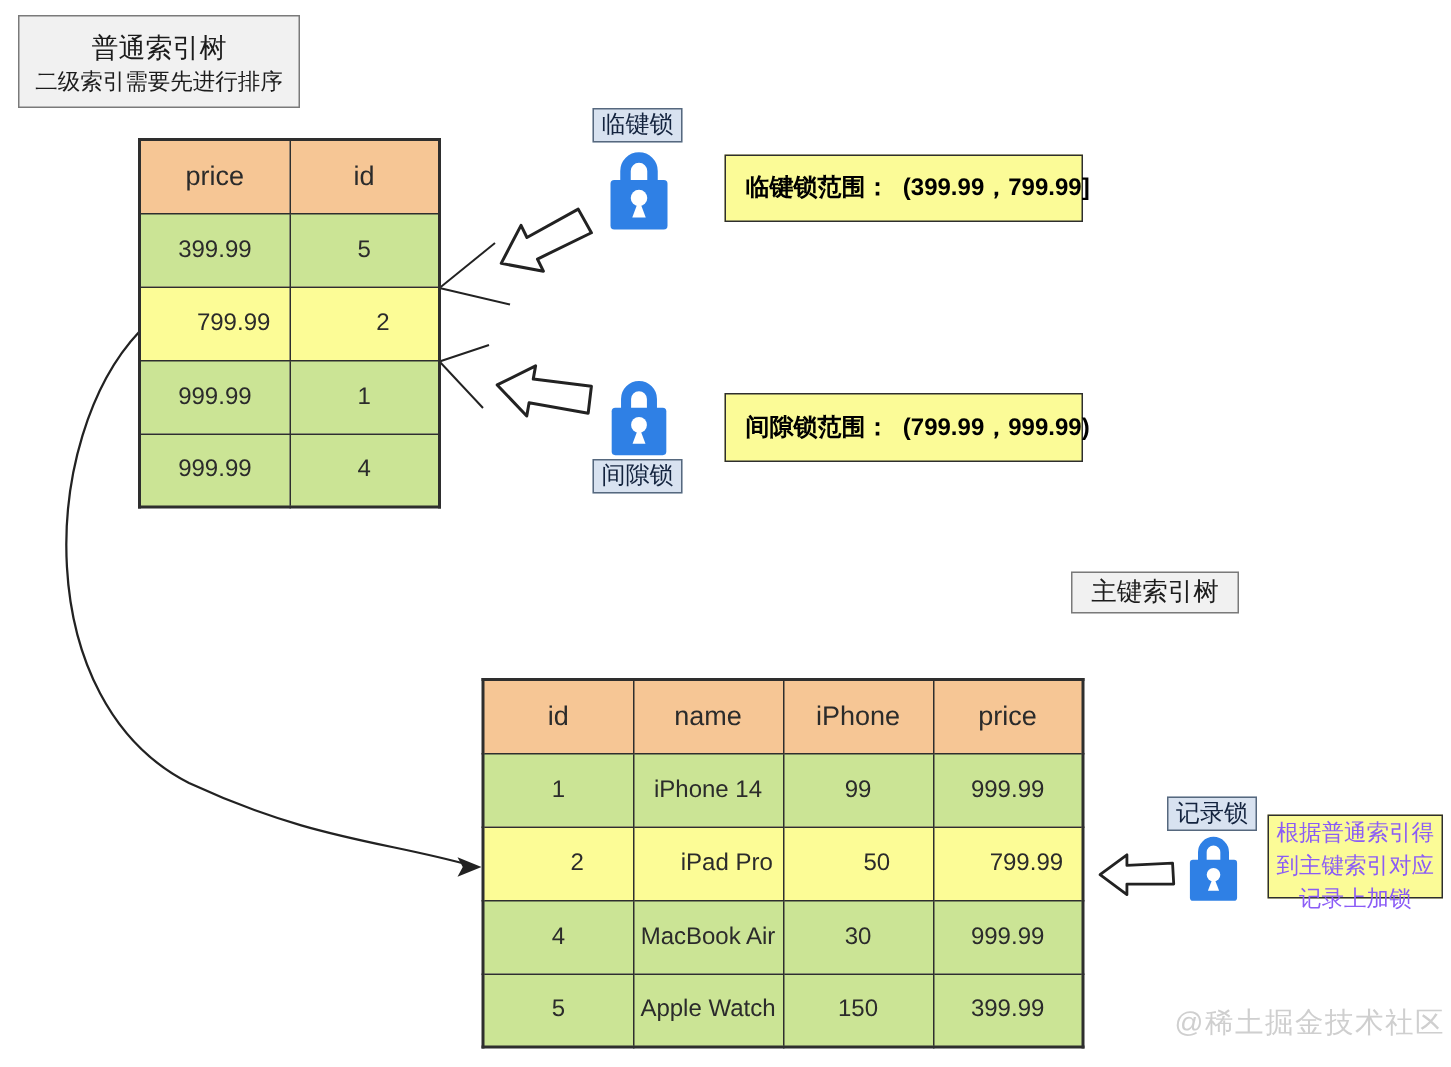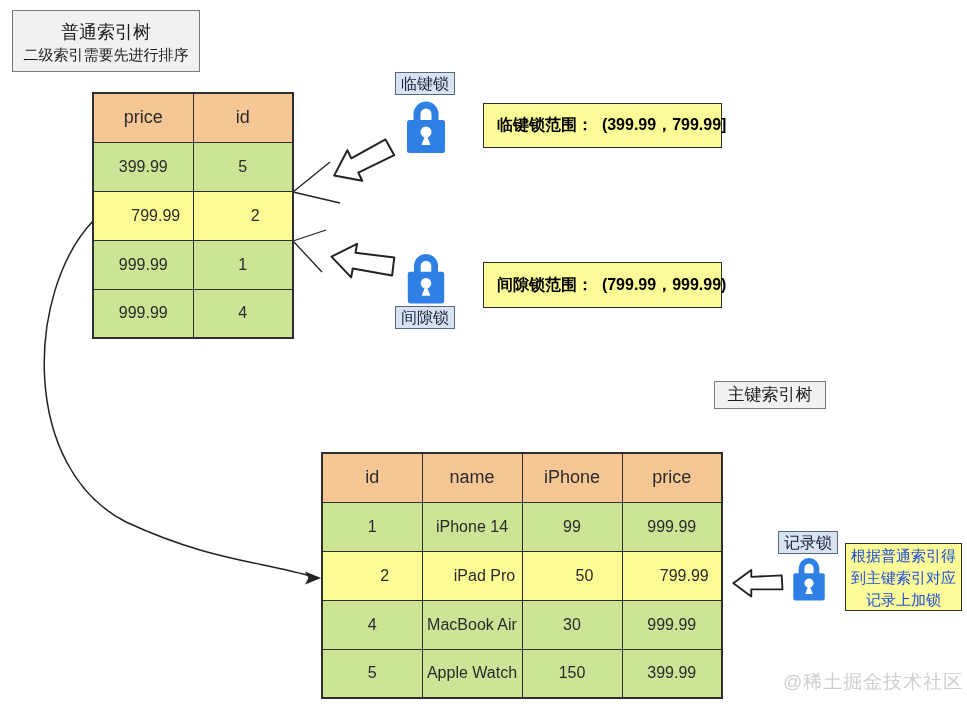--- a/index.html
+++ b/index.html
@@ -38,22 +38,22 @@
   
   .range-box {
     background:#fbfb97; border:1px solid #2e2e2e; color:#000;
     font-weight:bold; font-size:16px;
     display:flex; align-items:center; padding-left:13px;
     white-space:pre;
   }
   #range-next-key { left:483px; top:103px; width:239px; height:45px; }
   #range-gap      { left:483px; top:262px; width:239px; height:46px; }
   #record-note {
-    left:845px; top:543px; width:117px; height:68px;
-    background:#fbfb97; border:1px solid #2e2e2e; color:#1d4ed8;
+    left:845px; top:543px; width:117px; height:56px;
+    background:#fbfb97; border:1px solid #2e2e2e; color:#8b5cf6;
     font-size:15px; line-height:22px; text-align:center; padding-top:1px;
   }
 
   
   table.idx { border-collapse:collapse; background:#fff;border-radius:19px; }
   table.idx td {
     border:1px solid #2e2e2e; text-align:center; vertical-align:middle;
     color:#2b2b2b; font-size:16px; height:49px;
   }
   table.idx tr.hdr td { background:#f6c695; font-size:18px; }

